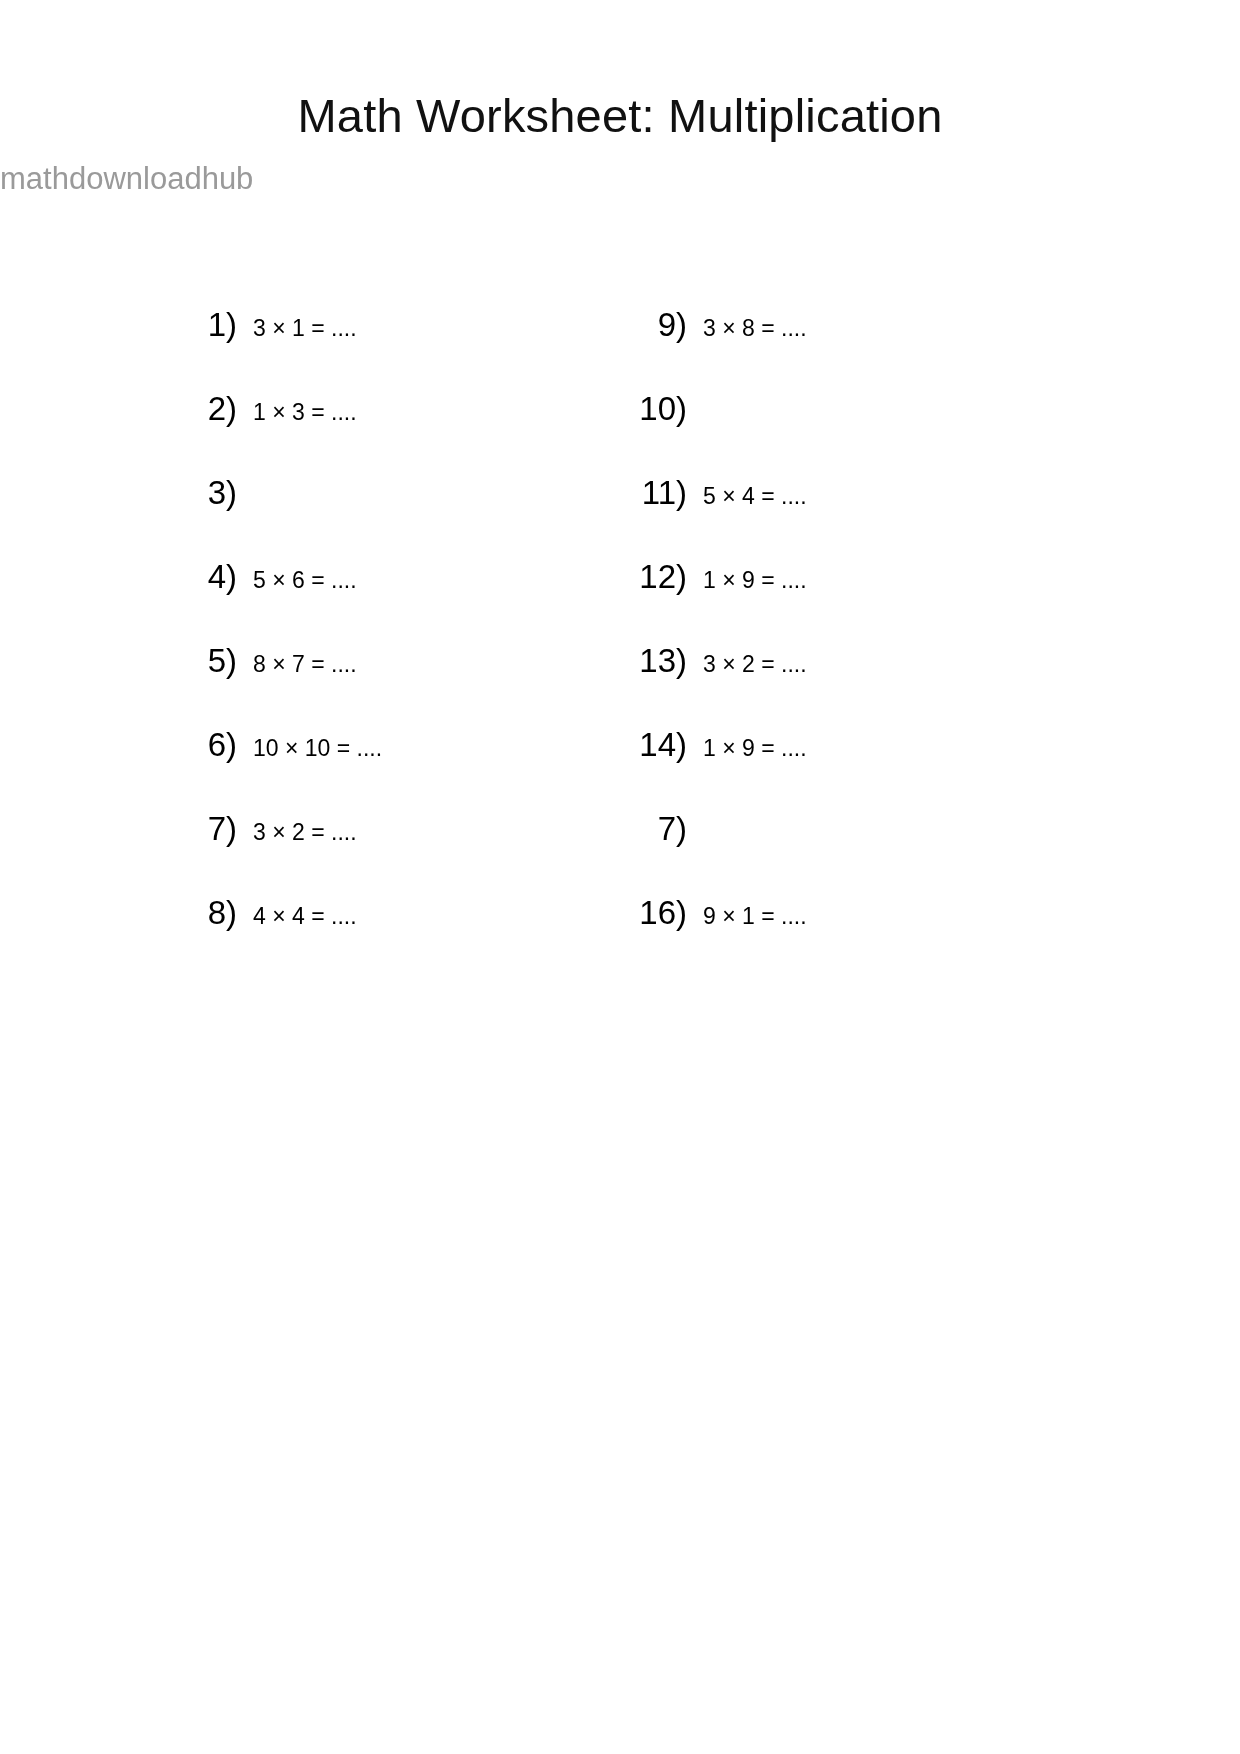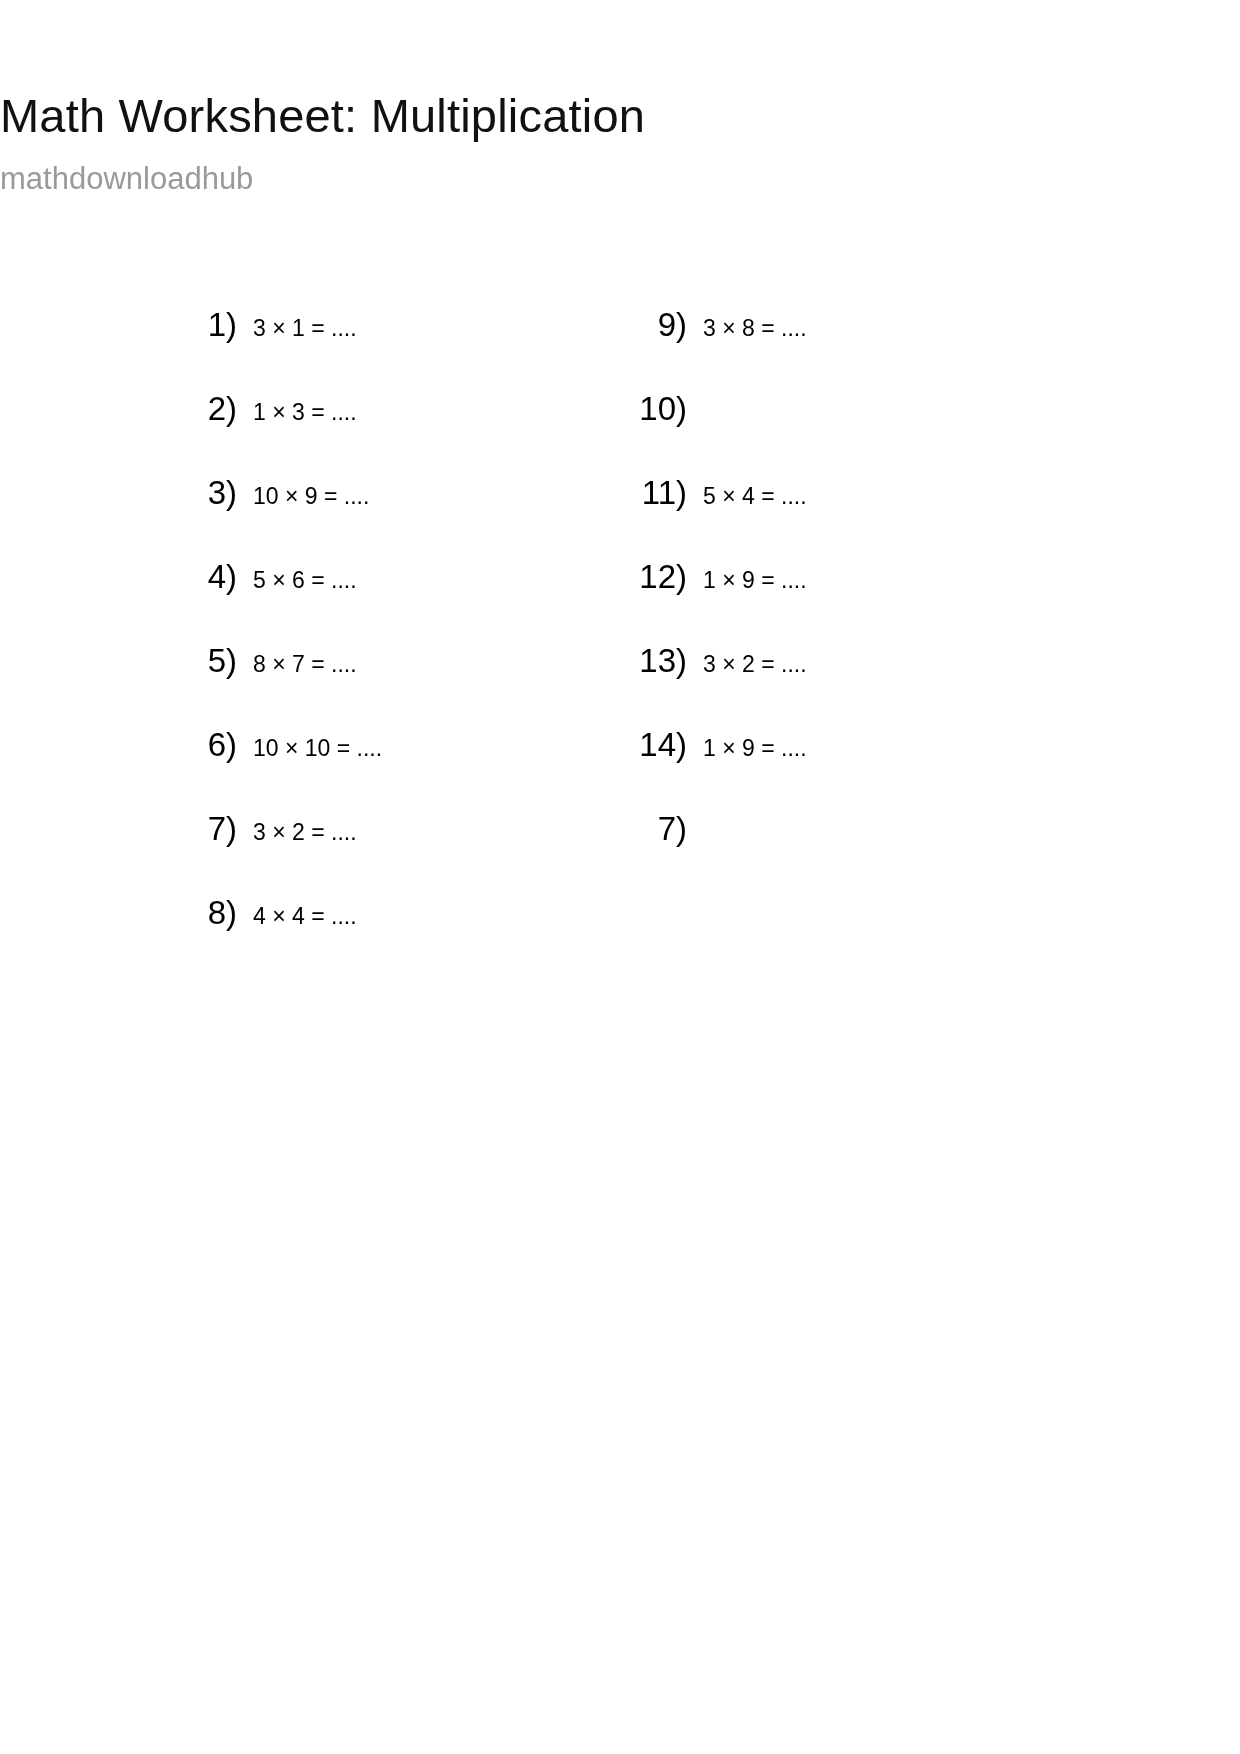--- a/index.html
+++ b/index.html
@@ -16,21 +16,21 @@
     overflow: hidden;
   }
   .sheet {
     width: 1240px;
     height: 1754px;
     box-sizing: border-box;
     padding: 0;
     position: relative;
   }
   .title {
-    text-align: left;
+    text-align: center;
     font-size: 47px;
     font-weight: normal;
     color: #111111;
     margin: 0;
     padding-top: 88px;
     letter-spacing: 0.2px;
   }
   .subtitle {
     text-align: left;
     font-size: 31px;
@@ -99,21 +99,20 @@
       <div class="problem">
         <span class="num">1)</span>
         <span class="expr">3 × 1 = ....</span>
       </div>
       <div class="problem">
         <span class="num">2)</span>
         <span class="expr">1 × 3 = ....</span>
       </div>
       <div class="problem">
         <span class="num">3)</span>
-        <span class="expr">10 × 9 = ....</span>
       </div>
       <div class="problem">
         <span class="num">4)</span>
         <span class="expr">5 × 6 = ....</span>
       </div>
       <div class="problem">
         <span class="num">5)</span>
         <span class="expr">8 × 7 = ....</span>
       </div>
       <div class="problem">
@@ -150,16 +149,20 @@
         <span class="num">13)</span>
         <span class="expr">3 × 2 = ....</span>
       </div>
       <div class="problem">
         <span class="num">14)</span>
         <span class="expr">1 × 9 = ....</span>
       </div>
       <div class="problem">
         <span class="num">7)</span>
       </div>
+      <div class="problem">
+        <span class="num">16)</span>
+        <span class="expr">9 × 1 = ....</span>
+      </div>
     </div>
 
   </div>
 </div>
 
 </body></html>

